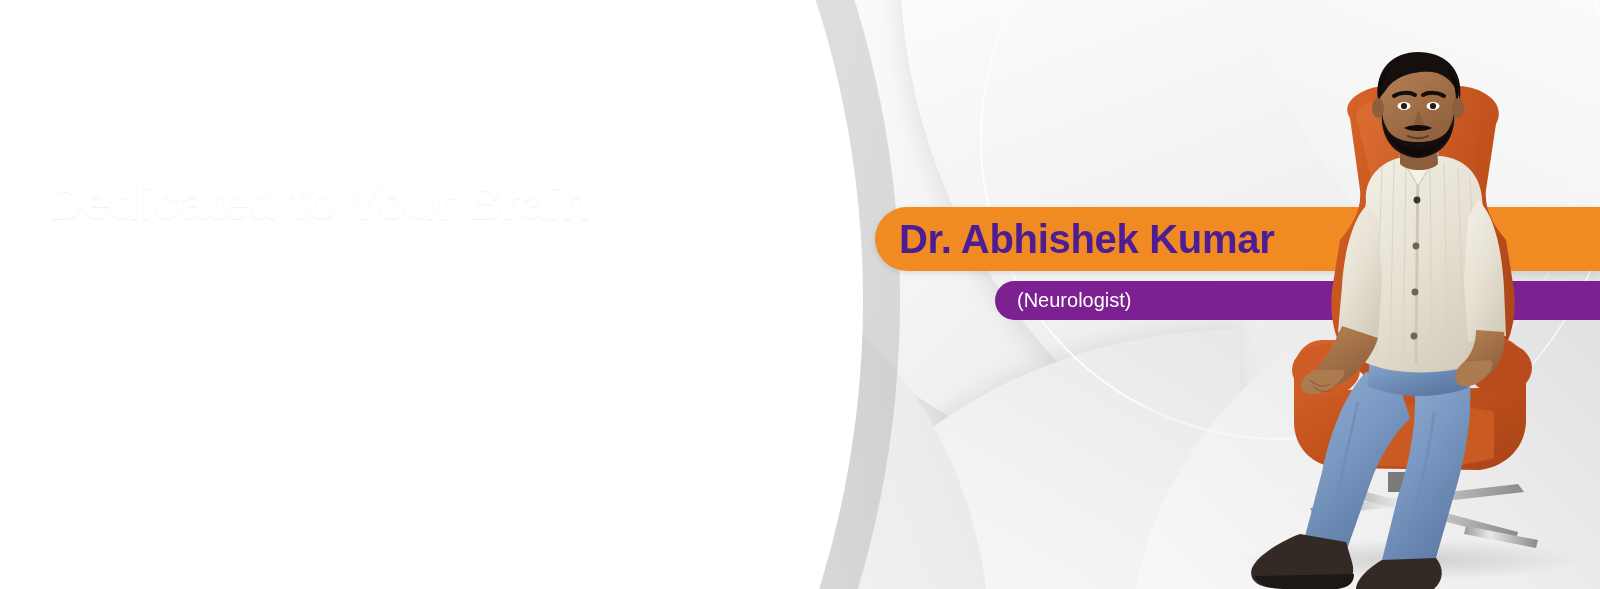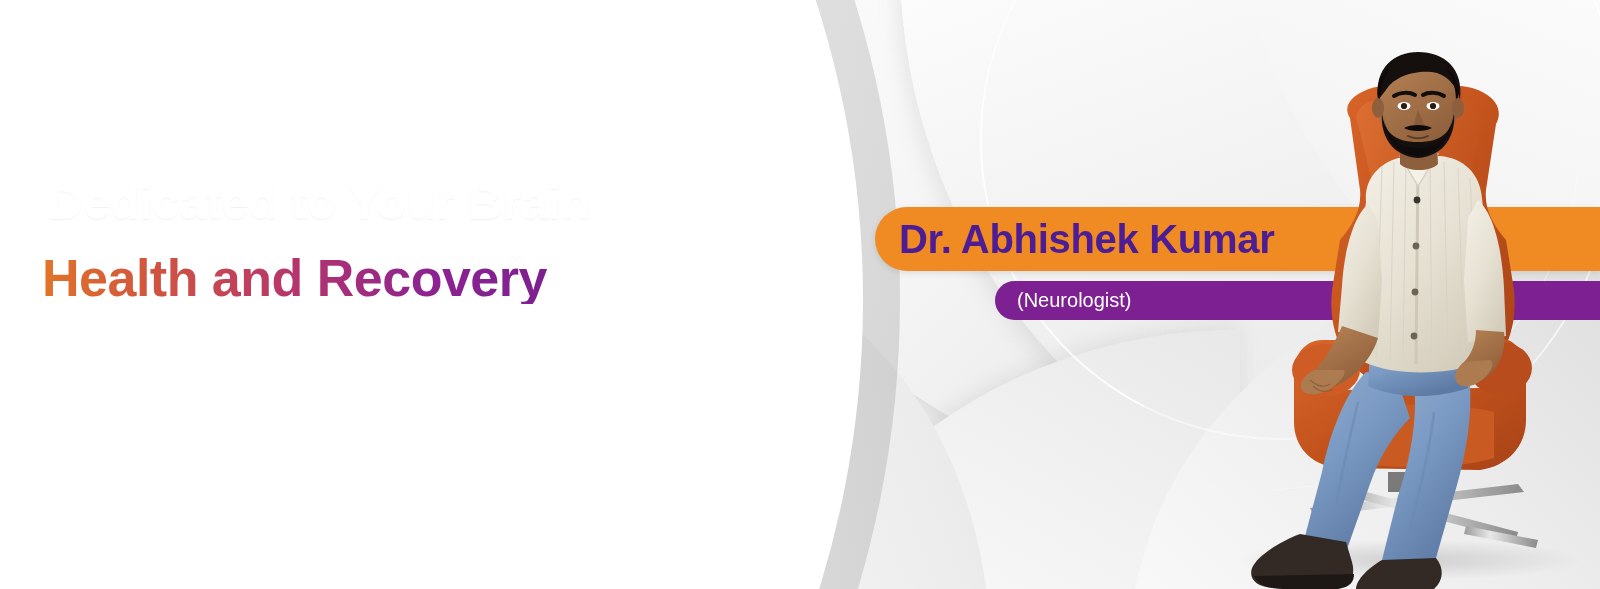--- a/index.html
+++ b/index.html
@@ -217,23 +217,20 @@
     <div class="swirl-line sl2"></div>
   </div>
 
   <div class="arc-shadow"></div>
   <div class="arc-band"></div>
 
   <div class="left-panel" style="--gradA: #7d2090; --gradC: #c2545f; --gradE: #ef8a25;"></div>
 
   <div class="headline-wrap">
     <div class="headline-line1">Dedicated to Your Brain</div>
-    <div class="headline-box">
-      <div class="headline-line2">Health and Recovery</div>
-    </div>
   </div>
 
   <div class="name-pill" style="--orange: #f08a22;">
     <span>Dr. Abhishek Kumar</span>
   </div>
 
   <div class="role-pill" style="--purple: #7d2091;">
     <span>(Neurologist)</span>
   </div>
 

